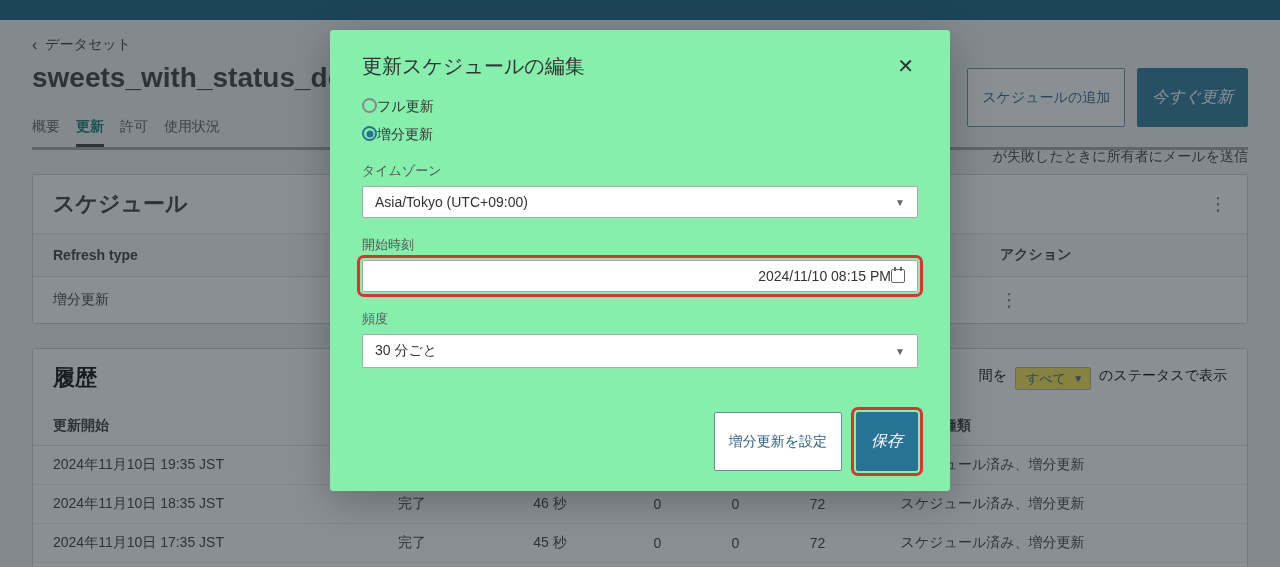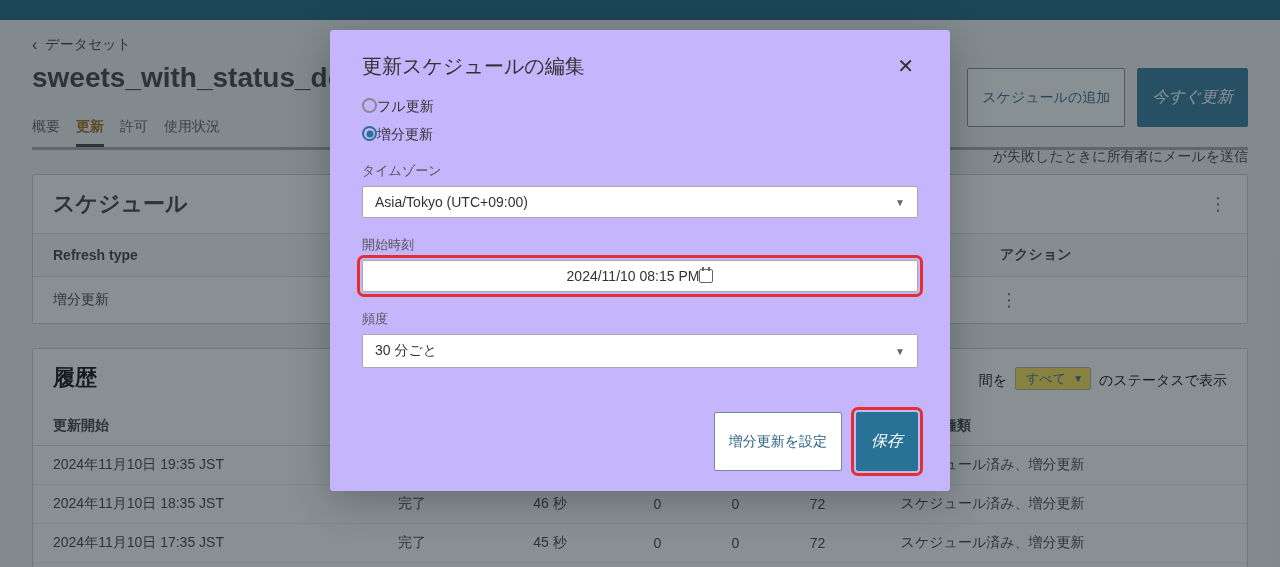--- a/index.html
+++ b/index.html
@@ -46,21 +46,21 @@
       border-bottom: 3px solid #a3a3a3;
       margin-bottom: 24px;
     }
     .tab {
       padding: 8px 0;
       font-size: 14px;
       color: #555;
       cursor: pointer;
     }
     .tab.active {
-      color: #a16207;
+      color: #0f766e;
       font-weight: 700;
       border-bottom: 3px solid #333;
     }
     .right-actions {
       position: absolute;
       right: 32px;
       top: 68px;
       display: flex;
       gap: 12px;
     }
@@ -178,38 +178,38 @@
       align-items: center;
       justify-content: space-between;
       padding: 14px 20px;
     }
     .history-head h2 {
       font-size: 22px;
       font-weight: 700;
     }
     .history-head .filt {
       display: flex;
-      align-items: flex-end;
+      align-items: flex-start;
       gap: 8px;
       font-size: 14px;
     }
     
     .overlay {
       position: absolute;
       inset: 0;
       background: rgba(40,52,60,0.55);
       z-index: 100;
     }
     .modal {
       position: absolute;
       z-index: 101;
       left: 50%;
       top: 30px;
       transform: translateX(-50%);
-      background: #c4b5fd;
+      background: #86efac;
       width: 620px;
       border-radius: 3px;
       box-shadow: 0 10px 40px rgba(0,0,0,0.25);
     }
     .modal-header {
       display: flex;
       justify-content: space-between;
       align-items: center;
       padding: 20px 32px 16px;
     }
@@ -280,21 +280,21 @@
     }
     .text-input {
       border: 1px solid #aaa;
       border-radius: 2px;
       padding: 7px 12px;
       font-size: 14px;
       color: #333;
       width: 100%;
       display: flex;
       align-items: center;
-      justify-content: center;
+      justify-content: flex-end;
       background: #fff;
     }
     .highlighted {
       outline: 3px solid #e03030;
       outline-offset: 2px;
     }
     .calendar-icon {
       width: 14px;
       height: 14px;
       border: 1.5px solid #666;

